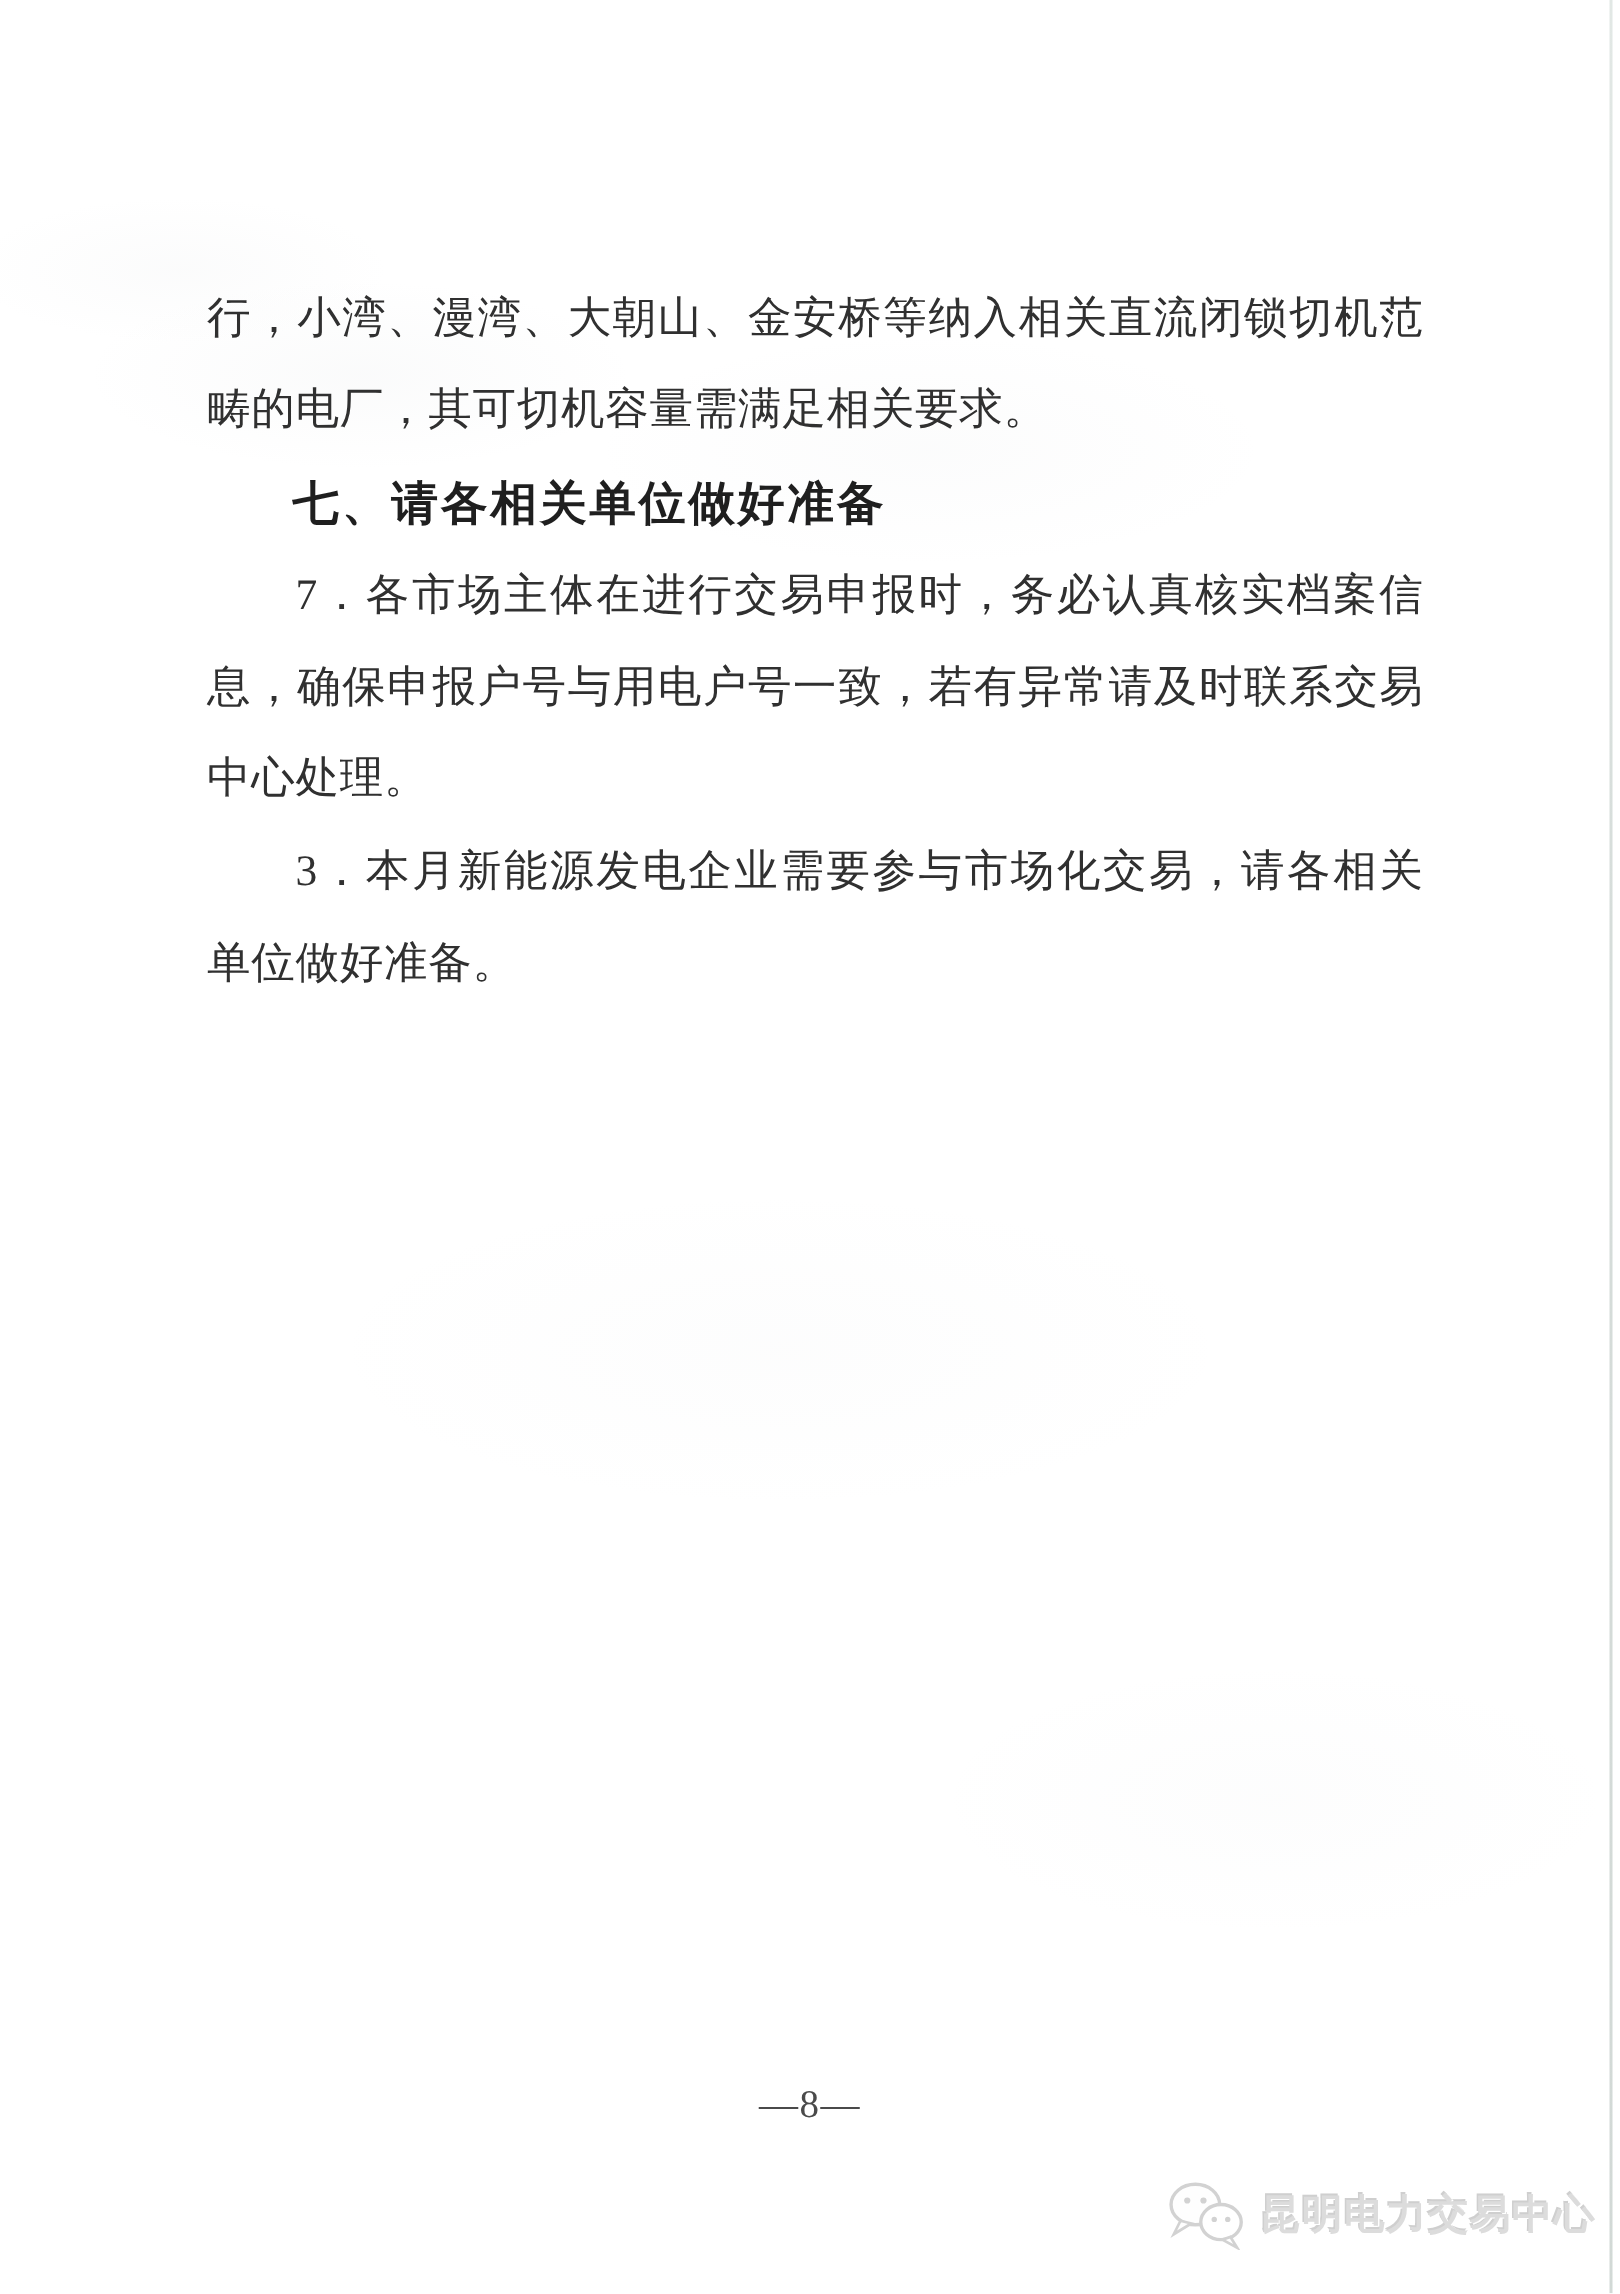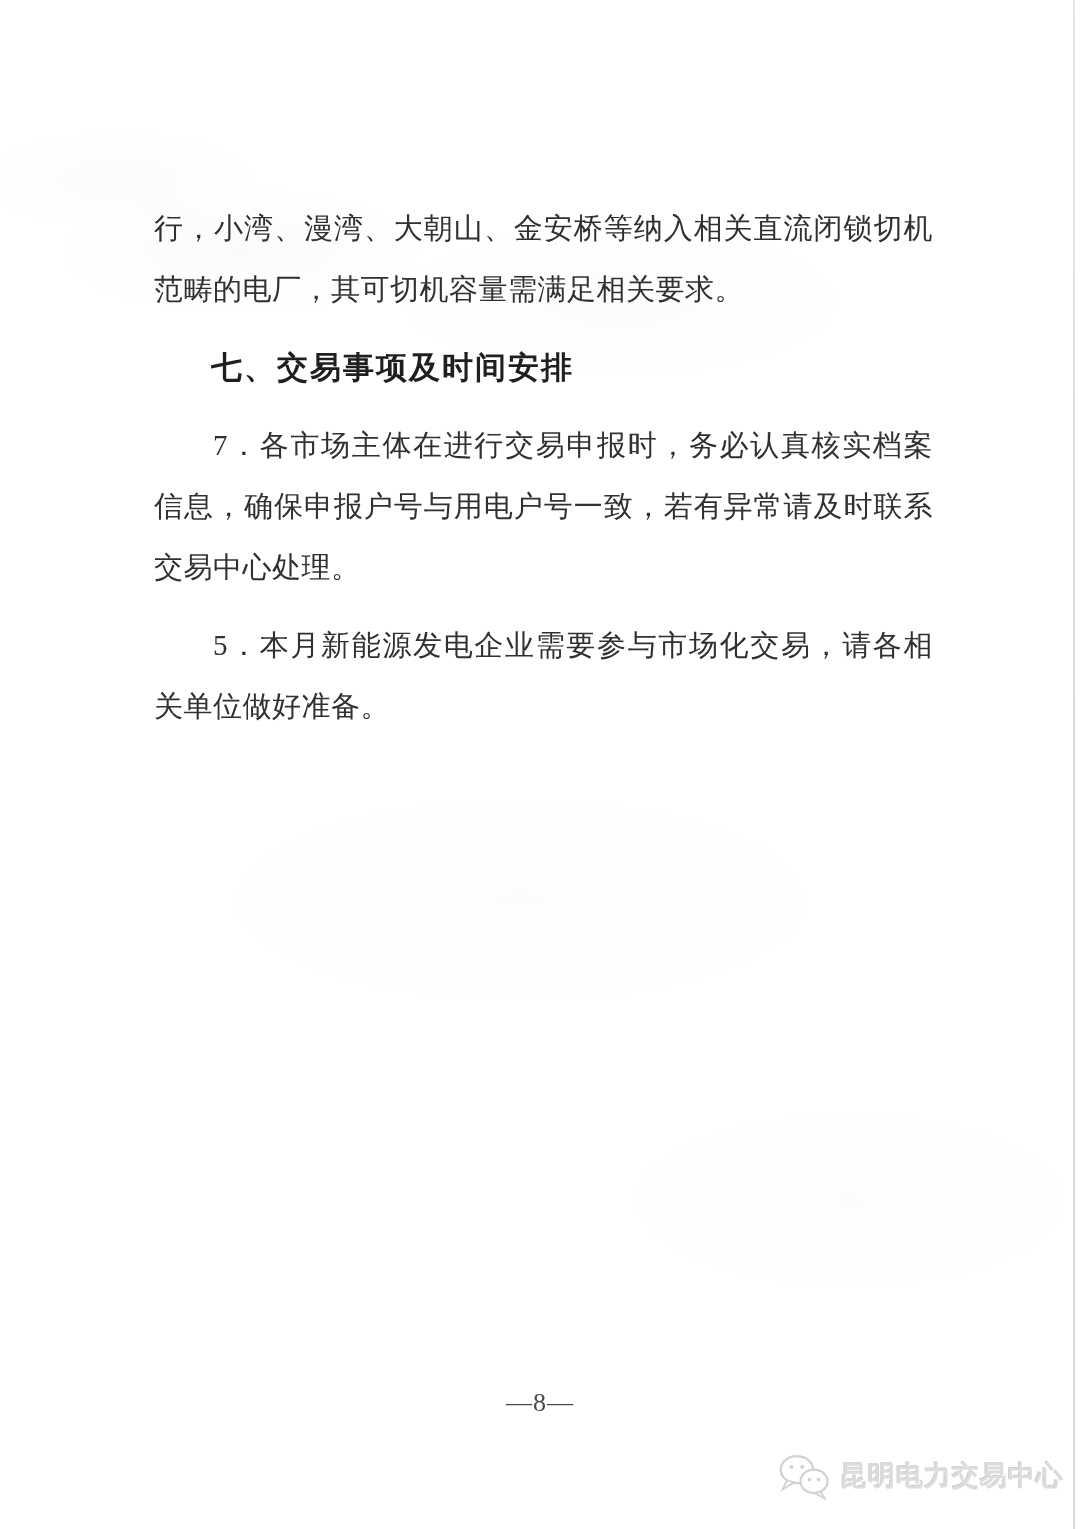--- a/index.html
+++ b/index.html
@@ -41,21 +41,21 @@
     left: 137px;
     top: 181px;
     width: 813px;
     font-size: 29px;
     line-height: 61px;
     color: #303030;
     text-align: justify;
     letter-spacing: 0.5px;
   }
   .text-block p {
-    margin: 17px;
+    margin: 1px;
     padding: 0;
   }
   .para-indent {
     text-indent: 59px;
   }
   .section-heading {
     font-family: "Liberation Sans", sans-serif;
     font-weight: 700;
     font-size: 31px;
     color: #1f1f1f;
@@ -98,23 +98,23 @@
 </style>
 </head>
 <body>
 
 <div class="page">
 
   <div class="scan-noise"></div>
 
   <div class="text-block">
     <p>行，小湾、漫湾、大朝山、金安桥等纳入相关直流闭锁切机范畴的电厂，其可切机容量需满足相关要求。</p>
-    <p class="section-heading">七、交易事项及时间安排</p>
+    <p class="section-heading">七、请各相关单位做好准备</p>
     <p class="para-indent">7．各市场主体在进行交易申报时，务必认真核实档案信息，确保申报户号与用电户号一致，若有异常请及时联系交易中心处理。</p>
-    <p class="para-indent">5．本月新能源发电企业需要参与市场化交易，请各相关单位做好准备。</p>
+    <p class="para-indent">3．本月新能源发电企业需要参与市场化交易，请各相关单位做好准备。</p>
   </div>
 
   <div class="page-number">—8—</div>
 
   <div class="watermark">
     <svg class="watermark-icon" viewBox="0 0 60 52" xmlns="http://www.w3.org/2000/svg">
 
       <ellipse cx="21" cy="19" rx="18" ry="15" fill="#fefefe" stroke="#d2d2d2" stroke-width="2.5"></ellipse>
       <polygon points="10,31 5,41 18,33" fill="#fefefe" stroke="#d2d2d2" stroke-width="2"></polygon>
       <circle cx="15" cy="16" r="2.3" fill="#d2d2d2"></circle>

